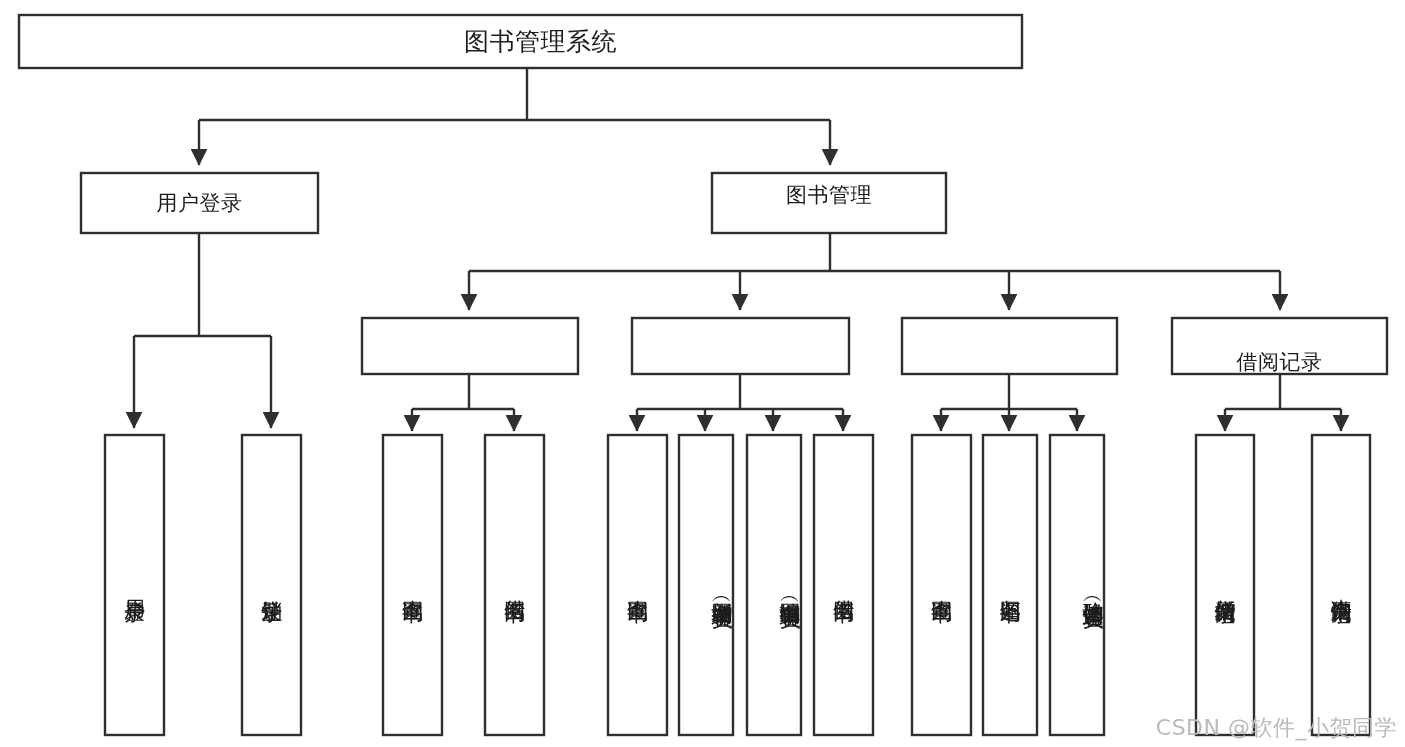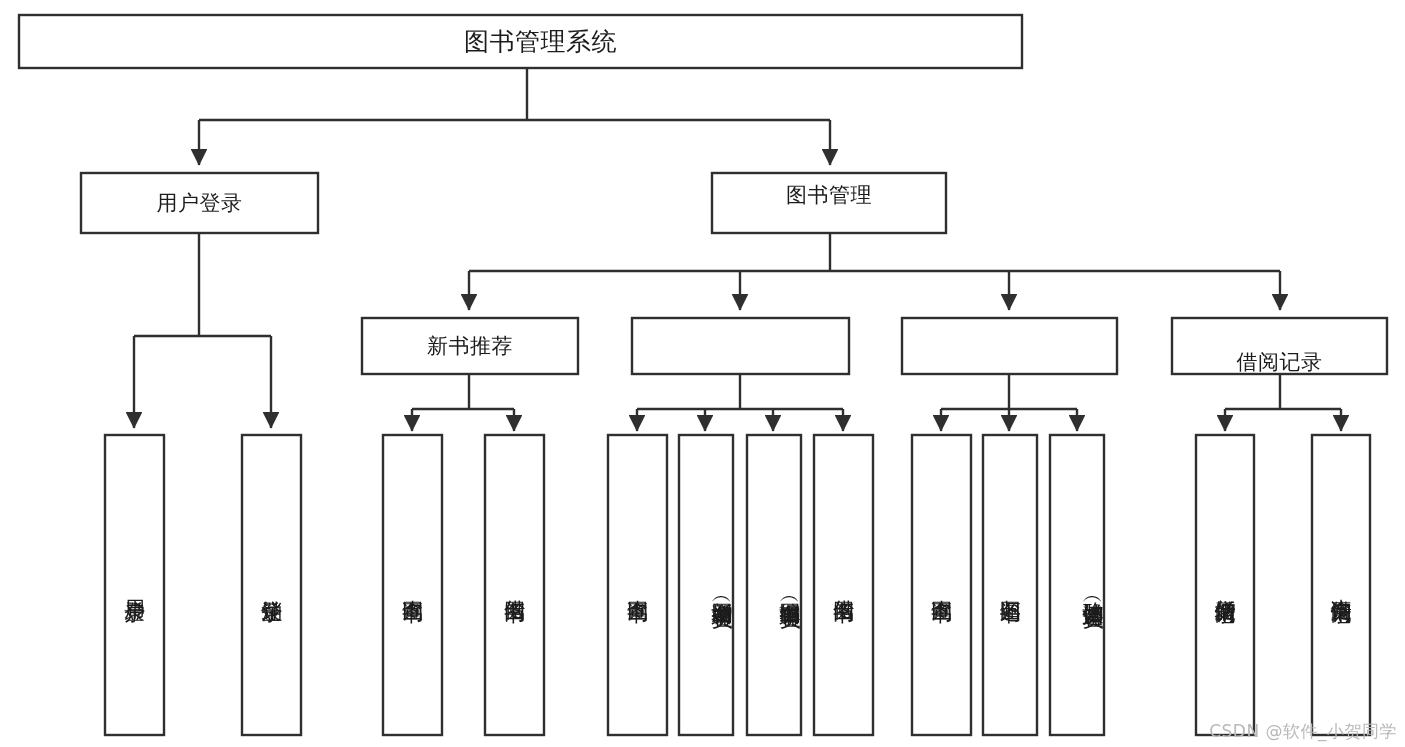--- a/index.html
+++ b/index.html
@@ -64,21 +64,21 @@
     text-orientation: upright;
     letter-spacing: 1px;
     white-space: nowrap;
     pointer-events: none;
   }
   .watermark {
     position: absolute;
     right: 8px;
     bottom: 4px;
     color: #b9b9b9;
-    font-size: 17px;
+    font-size: 22px;
     letter-spacing: 0.5px;
     white-space: nowrap;
     pointer-events: none;
   }
 </style>
 </head>
 <body>
 
 <div id="diagram-root">
 
@@ -149,21 +149,20 @@
 
     <rect class="node-box" x="1196" y="435" width="58" height="300"></rect>
     <rect class="node-box" x="1312" y="435" width="58" height="300"></rect>
   </svg>
 
   <div class="node-label-h" style="left:19px; top:15px; width:1003px; height:53px; font-size:25px;margin-left:20px;">图书管理系统</div>
 
   <div class="node-label-h" style="left:81px; top:173px; width:237px; height:60px;">用户登录</div>
   <div class="node-label-h" style="left:712px; top:173px; width:234px; height:44px;">图书管理</div>
 
-  <div class="node-label-h" style="left:362px; top:318px; width:216px; height:56px;">新书推荐</div>
   <div class="node-label-h" style="left:1172px; top:318px; width:215px; height:56px;margin-top:16px;">借阅记录</div>
 
   <div class="node-label-v" style="left:105px; top:435px; width:59px; height:300px;">用户登录</div>
   <div class="node-label-v" style="left:242px; top:435px; width:59px; height:300px;">注销登录</div>
 
   <div class="node-label-v" style="left:383px; top:435px; width:59px; height:300px;">查询图书</div>
   <div class="node-label-v" style="left:485px; top:435px; width:59px; height:300px;">借阅图书</div>
 
   <div class="node-label-v" style="left:608px; top:435px; width:59px; height:300px;">查询图书</div>
   <div class="node-label-v" style="left:679px; top:435px; width:54px; height:300px; align-items:flex-start; padding-top:8px; box-sizing:border-box;">新增图书（管理员）</div>

